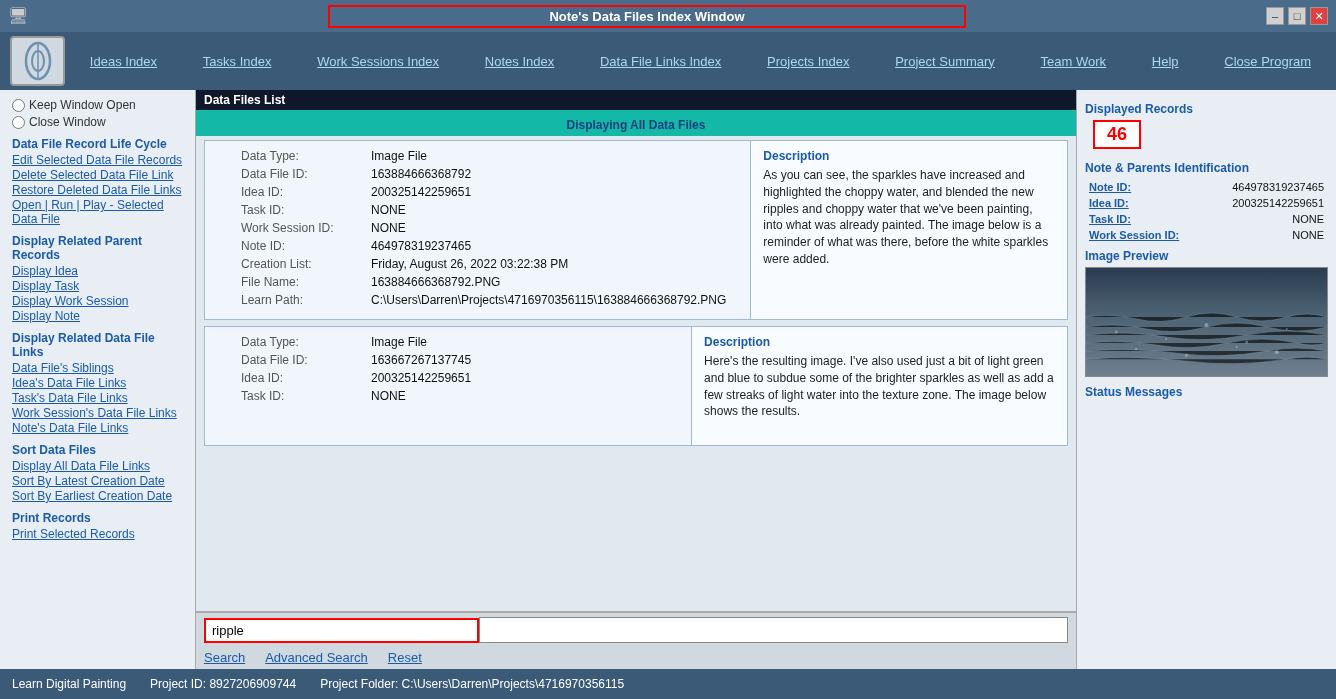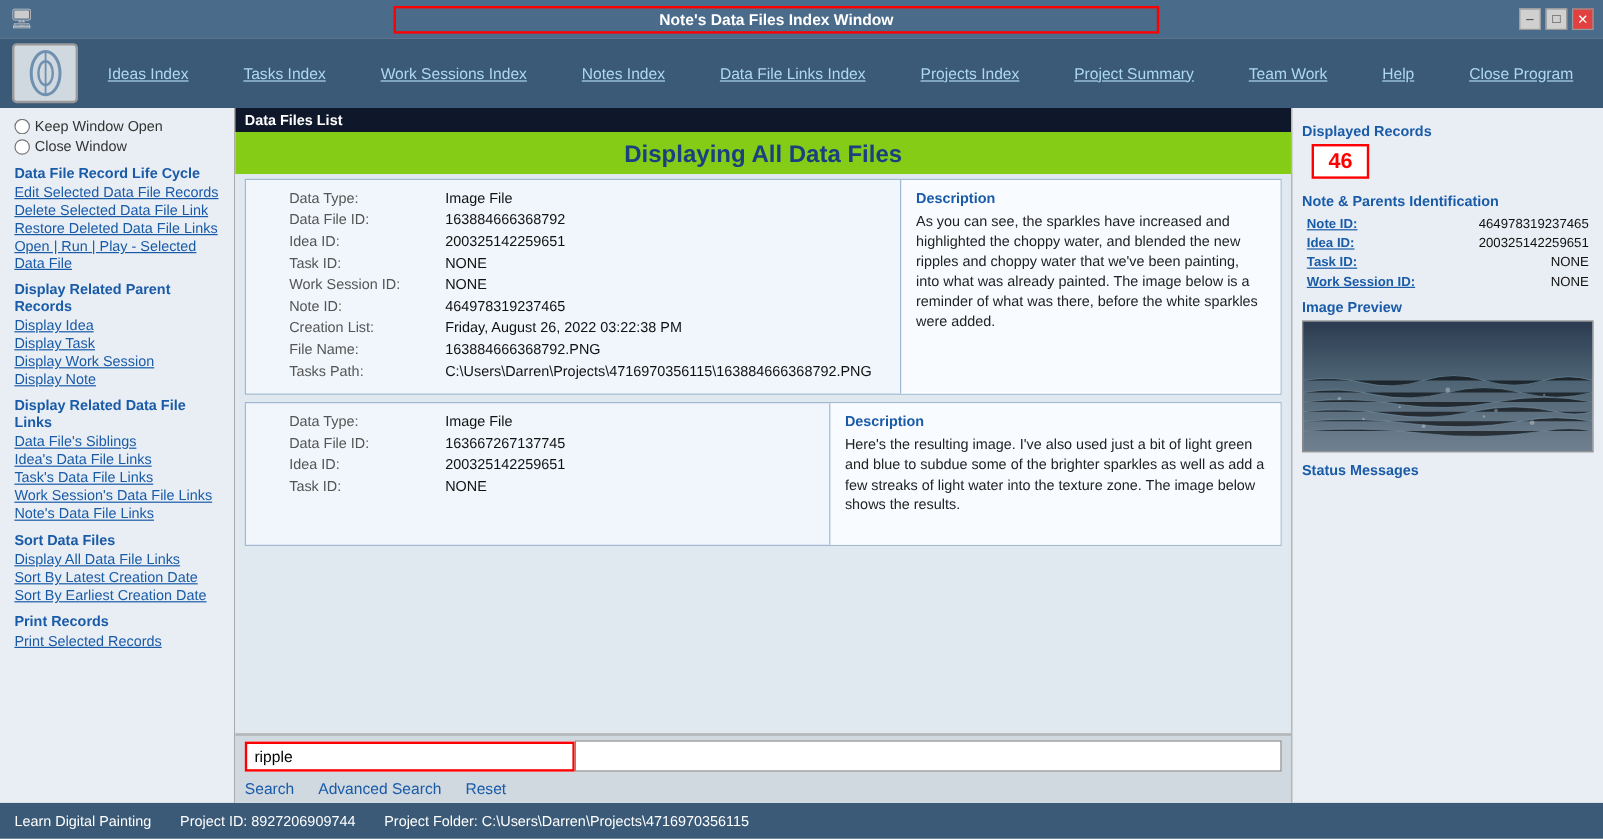--- a/index.html
+++ b/index.html
@@ -97,25 +97,25 @@
     }
     .data-files-list-header {
       background: #0f172a;
       color: white;
       font-size: 12px;
       font-weight: bold;
       padding: 3px 8px;
     }
     .displaying-title {
       text-align: center;
-      font-size: 20px;
+      font-size: 12px;
       color: #1a4080;
       font-weight: bold;
       padding: 8px 0 4px;
-      background: #84cc16;
+      background: #14b8a6;
     }
     .records-scroll-area {
       flex: 1;
       overflow-y: auto;
       background: #e0e8f0;
       padding: 4px 8px;
       position: relative;
     }
 
     
@@ -165,21 +165,21 @@
       flex: 1;
       height: 26px;
       margin-left: 0;
     }
     .search-links-row {
       display: flex;
       gap: 20px;
       padding: 3px 8px 4px 8px;
       background: #d0d8e0;
     }
-    .search-link { color: #1a5ba8; cursor: pointer; font-size: 13px; }
+    .search-link { color: #1a5ba8; text-decoration: underline; cursor: pointer; font-size: 13px; }
 
     
     .right-panel {
       width: 260px;
       background: #e8eef4;
       border-left: 1px solid #aaa;
       padding: 6px 8px;
       flex-shrink: 0;
       overflow-y: auto;
     }
@@ -339,21 +339,21 @@
           </div>
           <div class="record-field">
             <span class="record-label">Creation List:</span>
             <span class="record-value">Friday, August 26, 2022   03:22:38 PM</span>
           </div>
           <div class="record-field">
             <span class="record-label">File Name:</span>
             <span class="record-value">163884666368792.PNG</span>
           </div>
           <div class="record-field">
-            <span class="record-label">Tasks Path:</span>
+            <span class="record-label">Learn Path:</span>
             <span class="record-value">C:\Users\Darren\Projects\4716970356115\163884666368792.PNG</span>
           </div>
         </div>
         <div class="record-right">
           <div class="desc-title">Description</div>
           <div class="desc-text">As you can see, the sparkles have increased and highlighted the choppy water, and blended the new ripples and choppy water that we've been painting, into what was already painted. The image below is a reminder of what was there, before the white sparkles were added.</div>
         </div>
       </div>
 
       <div class="record-card">

